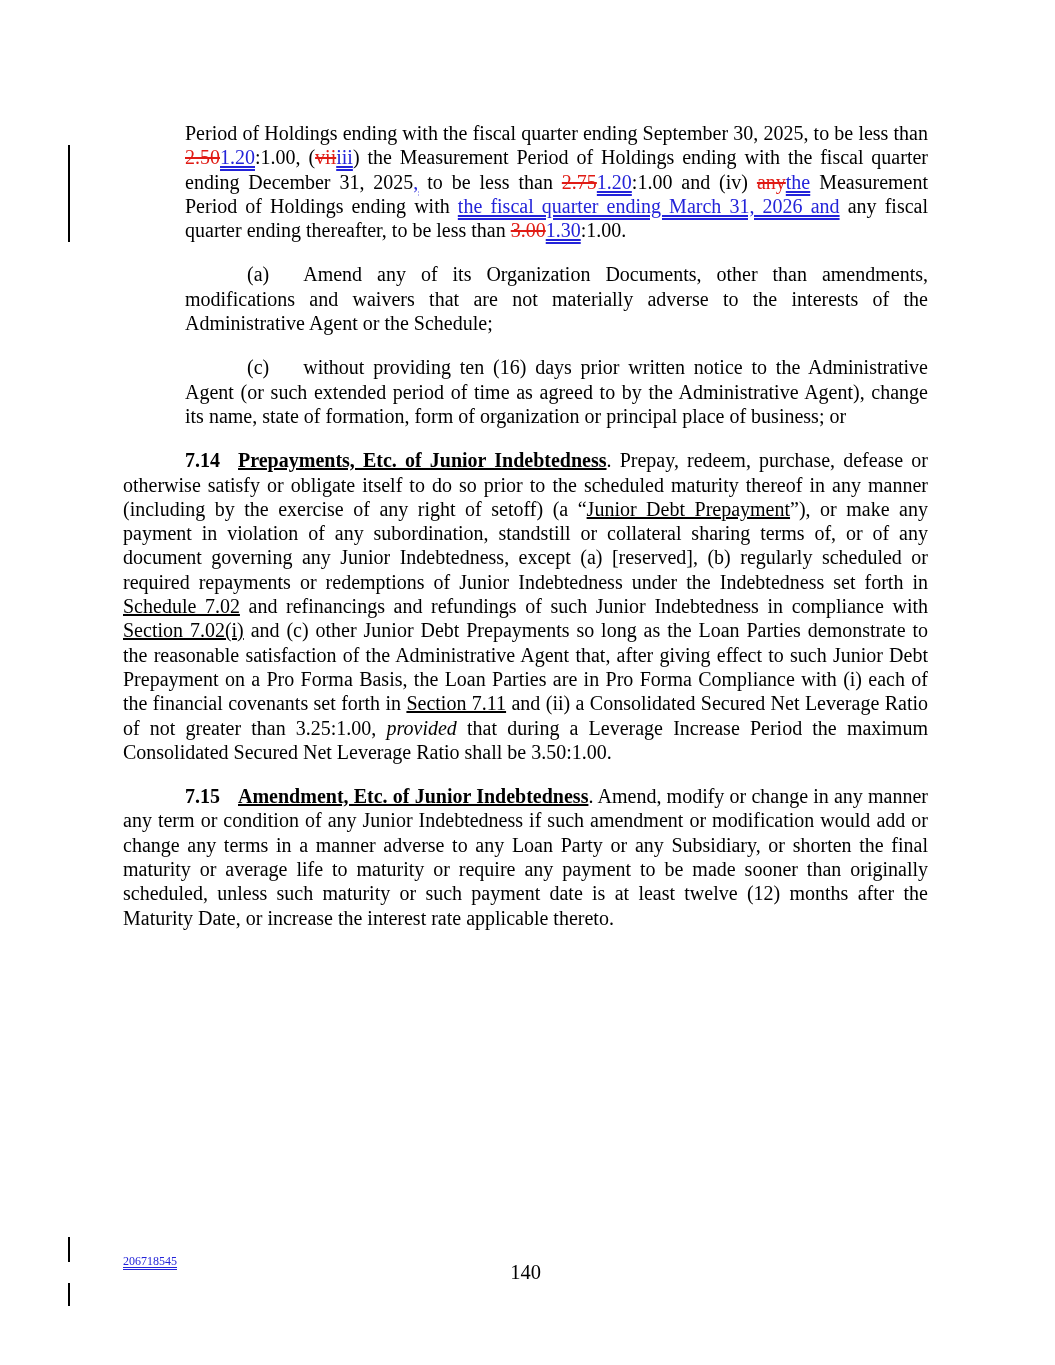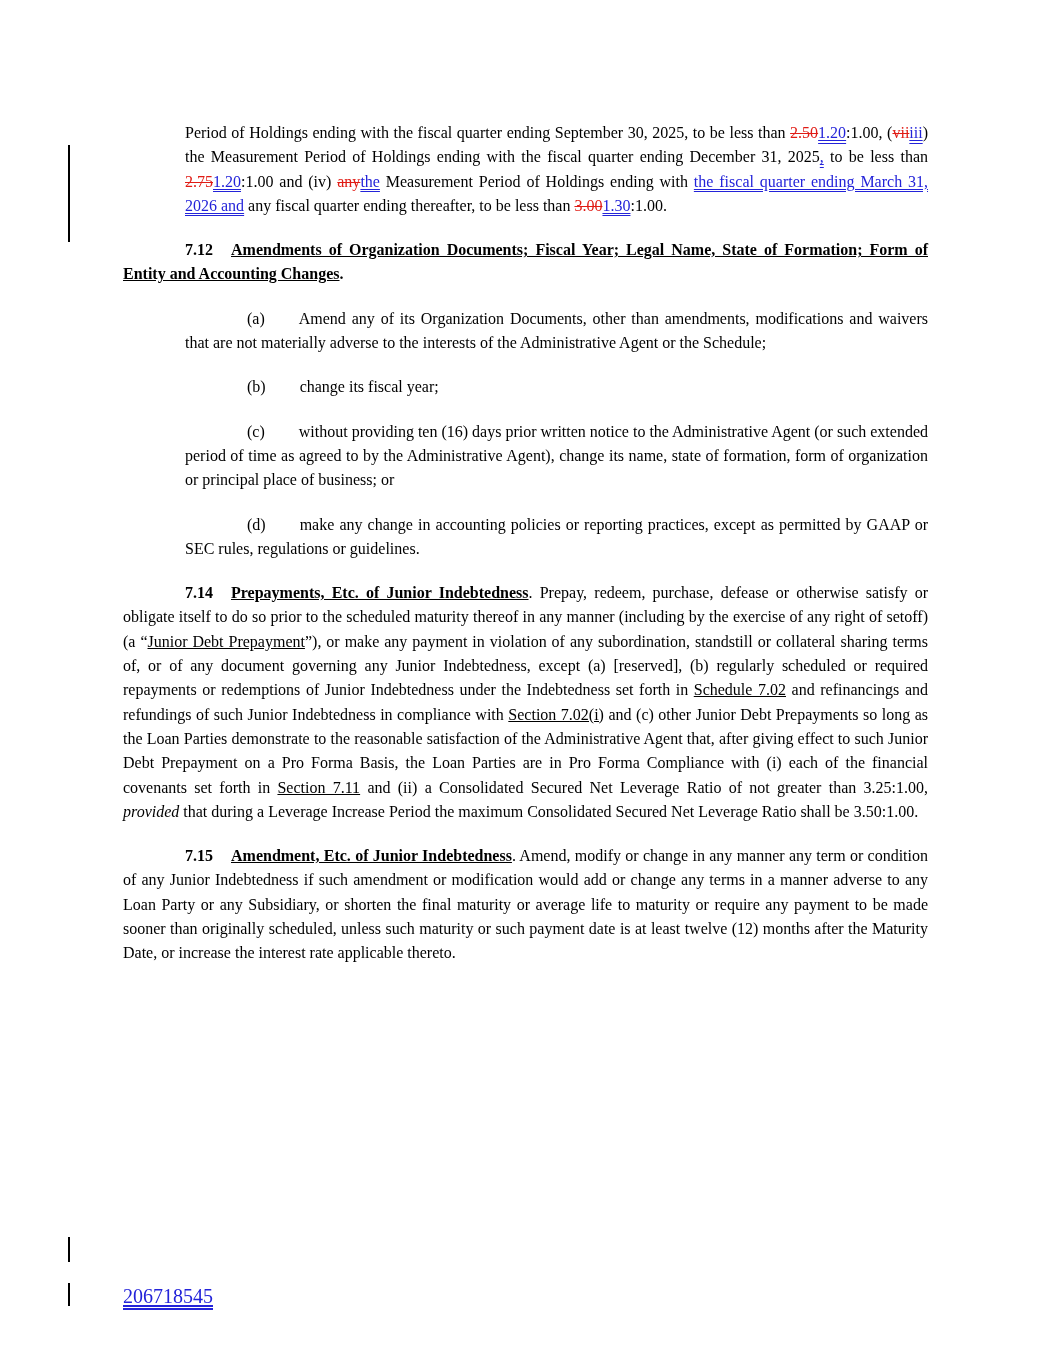--- a/index.html
+++ b/index.html
@@ -15,21 +15,21 @@
     background: var(--bg, #ffffff);
     overflow: hidden;
     font-family: "Liberation Serif", "DejaVu Serif", serif;
     color: var(--body, #000000);
   }
   #doc-body {
     position: absolute;
     left: 123px;
     top: 121px;
     width: 805px;
-    font-size: 16px;
+    font-size: 20px;
     line-height: 24.3px;
     text-align: justify;
   }
   .para { margin: 0; }
   .para + .para { margin-top: 20px; }
 
   
   .block-indent { margin-left: 62px; }
   
   .list-para { margin-left: 62px; text-indent: 62px; }
@@ -72,55 +72,53 @@
     position: absolute;
     left: 123px;
     top: 1261px;
     width: 805px;
     text-align: center;
     font-size: 20.5px;
   }
   #doc-id {
     position: absolute;
     left: 123px;
-    top: 1285px;
-    font-size: 20px;
+    top: 1254px;
+    font-size: 12px;
     color: var(--ins, #2323d9);
     text-decoration-line: underline;
     text-decoration-style: double;
     text-underline-offset: 2px;
   }
 </style>
 </head>
 <body>
 
 <div id="page" style="--del: #e01b14; --ins: #2323d9; --body: #000000; --bg: #ffffff;">
 
   <div id="change-bar-top" class="change-bar"></div>
 
   <div id="doc-body">
 
     <p class="para block-indent"><span class="seg-t">Period of Holdings ending with the fiscal quarter ending September 30, 2025, to be less than </span><span class="seg-del">2.50</span><span class="seg-ins">1.20</span><span class="seg-t">:1.00, (</span><span class="seg-del">vii</span><span class="seg-ins">iii</span><span class="seg-t">) the Measurement Period of Holdings ending with the fiscal quarter ending December 31, 2025</span><span class="seg-ins">,</span><span class="seg-t"> to be less than </span><span class="seg-del">2.75</span><span class="seg-ins">1.20</span><span class="seg-t">:1.00 and (iv) </span><span class="seg-del">any</span><span class="seg-ins">the</span><span class="seg-t"> Measurement Period of Holdings ending with </span><span class="seg-ins">the fiscal quarter ending March 31, 2026 and</span><span class="seg-t"> any fiscal quarter ending thereafter, to be less than </span><span class="seg-del">3.00</span><span class="seg-ins">1.30</span><span class="seg-t">:1.00.</span></p>
 
-    <p class="para section-para"><span class="seg-b">7.12</span><span class="seg-tab"></span><span class="seg-bu">Amendments of Organization Documents; Fiscal Year; Legal Name, State of Formation; Form of Entity and Accounting Changes</span><span class="seg-b">.</span></p>
 
     <p class="para list-para"><span class="seg-t">(a)</span><span class="seg-tab2"></span><span class="seg-t">Amend any of its Organization Documents, other than amendments, modifications and waivers that are not materially adverse to the interests of the Administrative Agent or the Schedule;</span></p>
 
-    <p class="para list-para"><span class="seg-t">(b)</span><span class="seg-tab2"></span><span class="seg-t">change its fiscal year;</span></p>
 
     <p class="para list-para"><span class="seg-t">(c)</span><span class="seg-tab2"></span><span class="seg-t">without providing ten (16) days prior written notice to the Administrative Agent (or such extended period of time as agreed to by the Administrative Agent), change its name, state of formation, form of organization or principal place of business; or</span></p>
 
-    <p class="para list-para"><span class="seg-t">(d)</span><span class="seg-tab2"></span><span class="seg-t">make any change in accounting policies or reporting practices, except as permitted by GAAP or SEC rules, regulations or guidelines.</span></p>
 
 
     <p class="para section-para"><span class="seg-b">7.14</span><span class="seg-tab"></span><span class="seg-bu">Prepayments, Etc. of Junior Indebtedness</span><span class="seg-t">. Prepay, redeem, purchase, defease or otherwise satisfy or obligate itself to do so prior to the scheduled maturity thereof in any manner (including by the exercise of any right of setoff) (a “</span><span class="seg-iu">Junior Debt Prepayment</span><span class="seg-t">”), or make any payment in violation of any subordination, standstill or collateral sharing terms of, or of any document governing any Junior Indebtedness, except (a) [reserved], (b) regularly scheduled or required repayments or redemptions of Junior Indebtedness under the Indebtedness set forth in </span><span class="seg-u">Schedule 7.02</span><span class="seg-t"> and refinancings and refundings of such Junior Indebtedness in compliance with </span><span class="seg-u">Section 7.02(i)</span><span class="seg-t"> and (c) other Junior Debt Prepayments so long as the Loan Parties demonstrate to the reasonable satisfaction of the Administrative Agent that, after giving effect to such Junior Debt Prepayment on a Pro Forma Basis, the Loan Parties are in Pro Forma Compliance with (i) each of the financial covenants set forth in </span><span class="seg-u">Section 7.11</span><span class="seg-t"> and (ii) a Consolidated Secured Net Leverage Ratio of not greater than 3.25:1.00, </span><span class="seg-i">provided</span><span class="seg-t"> that during a Leverage Increase Period the maximum Consolidated Secured Net Leverage Ratio shall be 3.50:1.00.</span></p>
 
     <p class="para section-para"><span class="seg-b">7.15</span><span class="seg-tab"></span><span class="seg-bu">Amendment, Etc. of Junior Indebtedness</span><span class="seg-t">. Amend, modify or change in any manner any term or condition of any Junior Indebtedness if such amendment or modification would add or change any terms in a manner adverse to any Loan Party or any Subsidiary, or shorten the final maturity or average life to maturity or require any payment to be made sooner than originally scheduled, unless such maturity or such payment date is at least twelve (12) months after the Maturity Date, or increase the interest rate applicable thereto.</span></p>
 
   </div>
 
+  <div id="page-number">140</div>
 
   <div id="change-bar-footer-1" class="change-bar"></div>
   <div id="change-bar-footer-2" class="change-bar"></div>
 
   <div id="doc-id">206718545</div>
 
 </div>
 
 </body></html>

